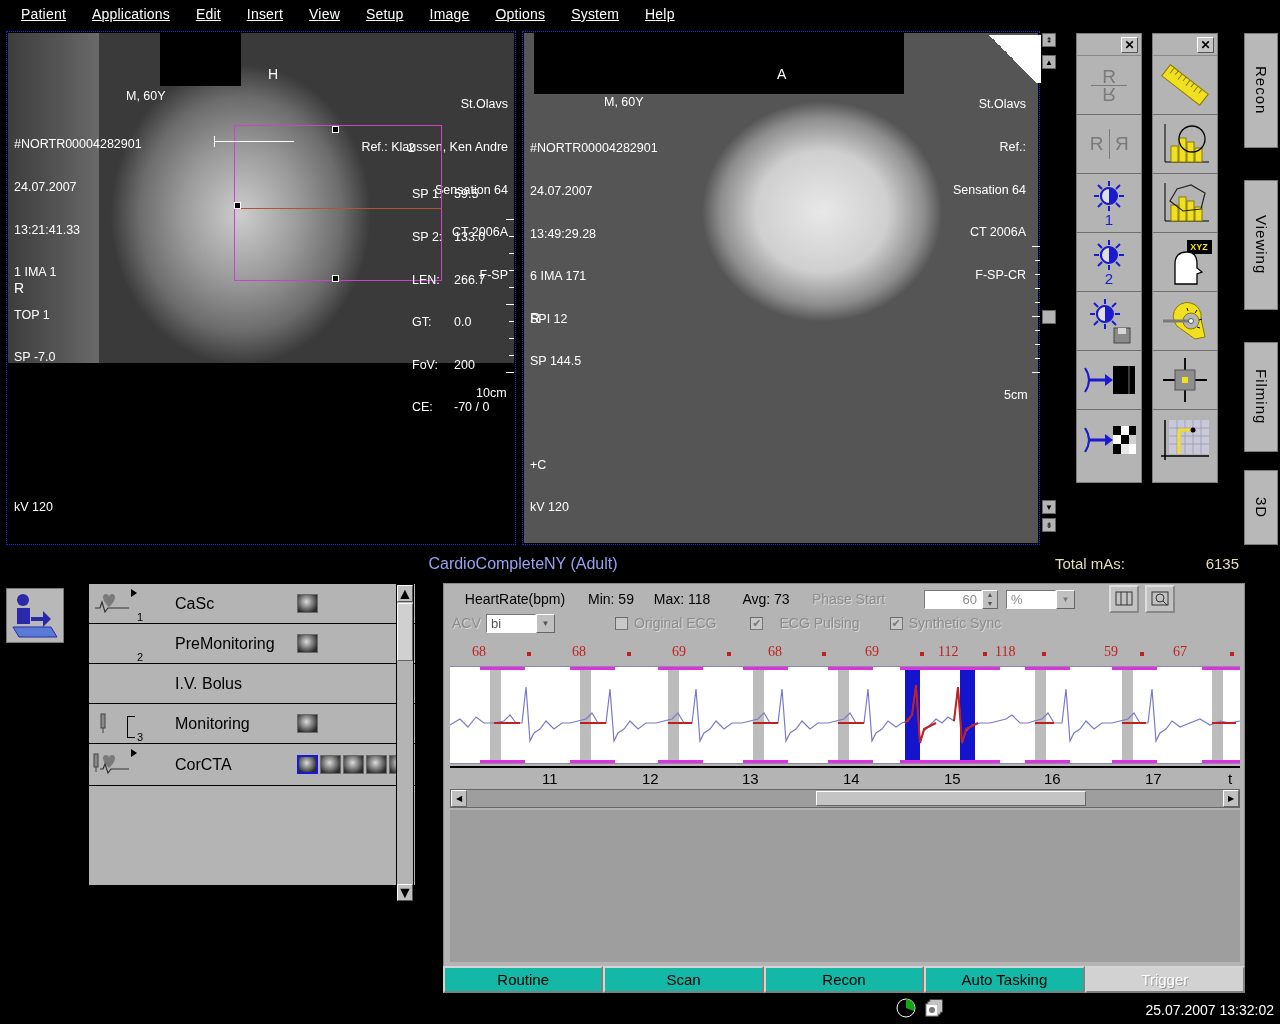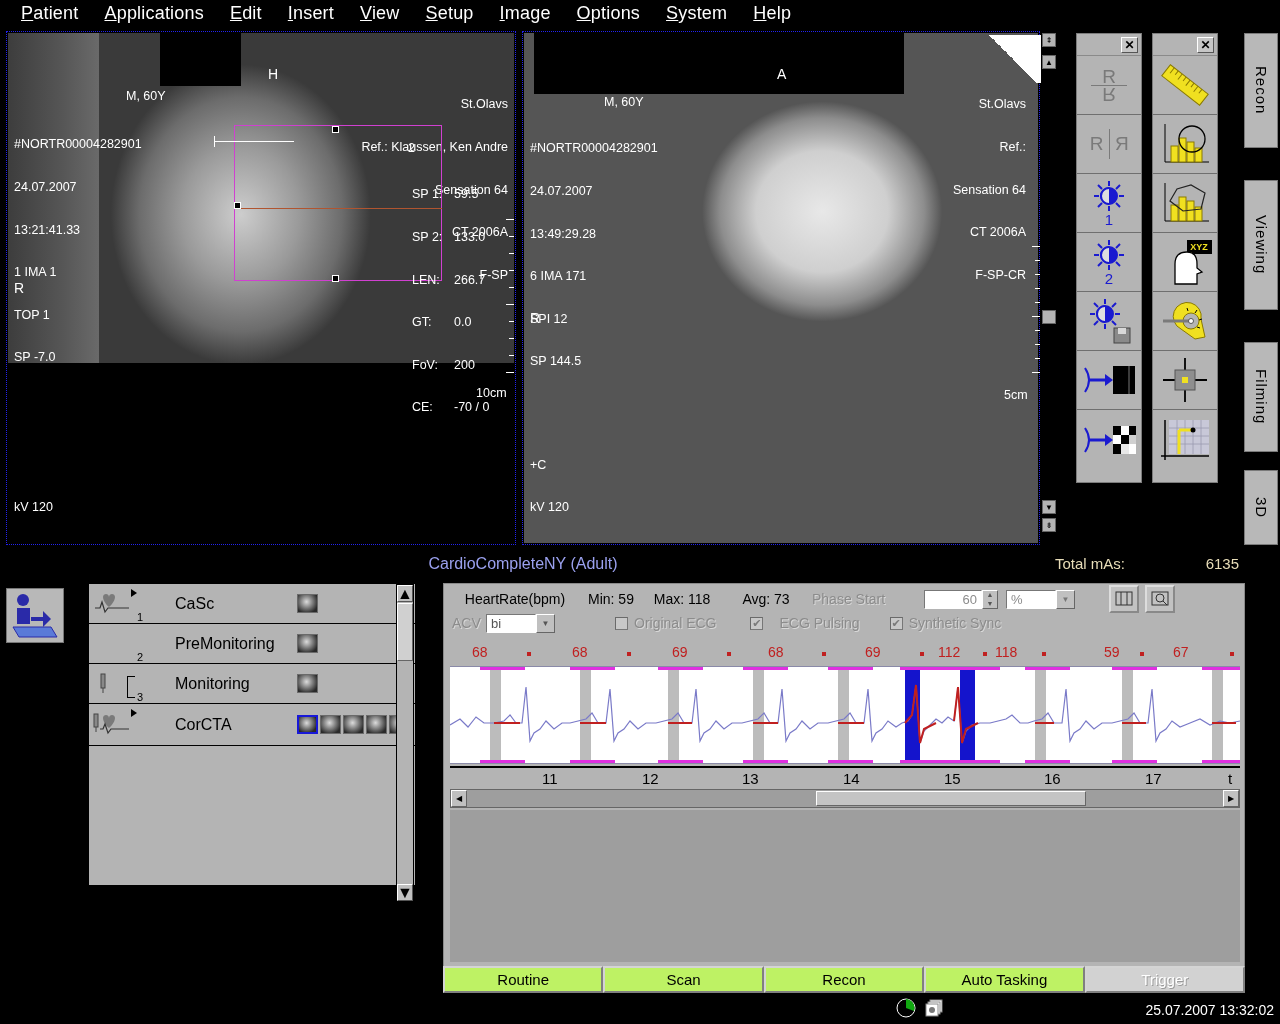--- a/index.html
+++ b/index.html
@@ -10,22 +10,23 @@
     overflow: hidden;
     position: relative;
   }
 
   
   #menubar {
     position: absolute; left: 0; top: 0; width: 1280px; height: 27px;
     background: #000; display: flex; align-items: center; padding-left: 8px;
   }
   .menu-item {
-    color: #fff; font-size: 18px; padding: 0 13px; white-space: nowrap;
+    color: #fff; font-size: 14px; padding: 0 13px; white-space: nowrap;
     letter-spacing: 0.2px;
+    text-decoration: underline;
   }
   .menu-item u { text-decoration: underline; }
 
   
   .img-panel {
     position: absolute; background: #000; overflow: hidden;
   }
   .dotborder { outline: 1px dotted #2222ee; outline-offset: -1px; }
   #panel-left  { left: 6px;   top: 31px; width: 510px; height: 514px; }
   #panel-right { left: 522px; top: 31px; width: 518px; height: 514px; }
@@ -203,21 +204,21 @@
     width:13px;height:13px;background:#c8c8c8;border:1px solid #777;
     border-top-color:#6a6a6a;border-left-color:#6a6a6a;
     display:flex;align-items:center;justify-content:center;
     font-size:11px; color:#7a7a7a; line-height:11px;
   }
   .sqbtn {
     width:30px; height:28px; background:#c2c2c2;
     border:2px outset #ddd; display:flex;align-items:center;justify-content:center;
   }
   #hr-numbers { position:absolute; left:6px; top:60px; width:790px; height:22px; }
-  .hr-val { position:absolute; color:#c02020; font-size:14px; top:0; }
+  .hr-val { position:absolute; color:#c02020; font-size:14px; top:0;font-family:Liberation Serif, serif; }
   .hr-dot { position:absolute; width:4px;height:4px;background:#c02020; top:8px;}
   #ecg-trace-area{ position:absolute; left:6px; top:82px; width:790px; height:98px;
     background:#fff; border-top:1px solid #8a8aa8; border-bottom:1px solid #8a8aa8; overflow:hidden;}
   .band { position:absolute; top:0; height:100%; width:11px; background:#bcbcbc; }
   .band.blue { background:#1414cc; width:15px; }
   .magbar { position:absolute; height:3px; background:#e030e0; }
   #ecg-axis { position:absolute; left:6px; top:182px; width:790px; height:24px;
     border-top:2px solid #000; }
   .axis-lab { position:absolute; font-size:15px; color:#000; top:2px;}
   #ecg-hscroll {
@@ -228,21 +229,21 @@
   #ecg-hscroll .hthumb{ position:absolute; left:365px; width:270px; height:15px;
     background:#c4c4c4;border:1px solid #666;border-top-color:#fff;border-left-color:#fff;}
   #ecg-blank { position:absolute; left:6px; top:226px; width:790px; height:152px; background:#9e9e9e;}
 
   
   #bottom-tabs {
     position:absolute; left:443px; top:966px; width:802px; height:27px;
     display:flex;
   }
   .btab {
-    flex:1; background:#bef264; border:2px outset #d4d4d4;
+    flex:1; background:#14b8a6; border:2px outset #d4d4d4;
     display:flex; align-items:center; justify-content:center;
     font-size:15px; color:#000;
   }
   .btab.active { background:#d2d2d2; color:#fff; text-shadow:1px 1px 0 #999; }
 
   
   #statusbar {
     position:absolute; left:0; top:996px; width:1280px; height:28px;
     background:#000; color:#fff; display:flex; align-items:center;
   }
@@ -643,20 +644,25 @@
     <div class="proto-row">
       <div class="p-icons">
         <div class="p-num">2</div>
       </div>
       <div class="p-label">PreMonitoring</div>
       <div class="p-thumbs">
         <div class="thumb"></div>
       </div>
     </div>
 
+    <div class="proto-row">
+      <div class="p-icons"></div>
+      <div class="p-label">I.V. Bolus</div>
+      <div class="p-thumbs"></div>
+    </div>
 
     <div class="proto-row">
       <div class="p-icons">
         <svg width="12" height="22" viewBox="0 0 12 22" style="position:absolute;left:8px;top:8px">
           <rect x="4" y="2" width="4" height="14" fill="#888" stroke="#444"></rect>
           <line x1="6" y1="16" x2="6" y2="21" stroke="#444"></line>
         </svg>
         <div class="bracket"></div>
         <div class="p-num">3</div>
       </div>

